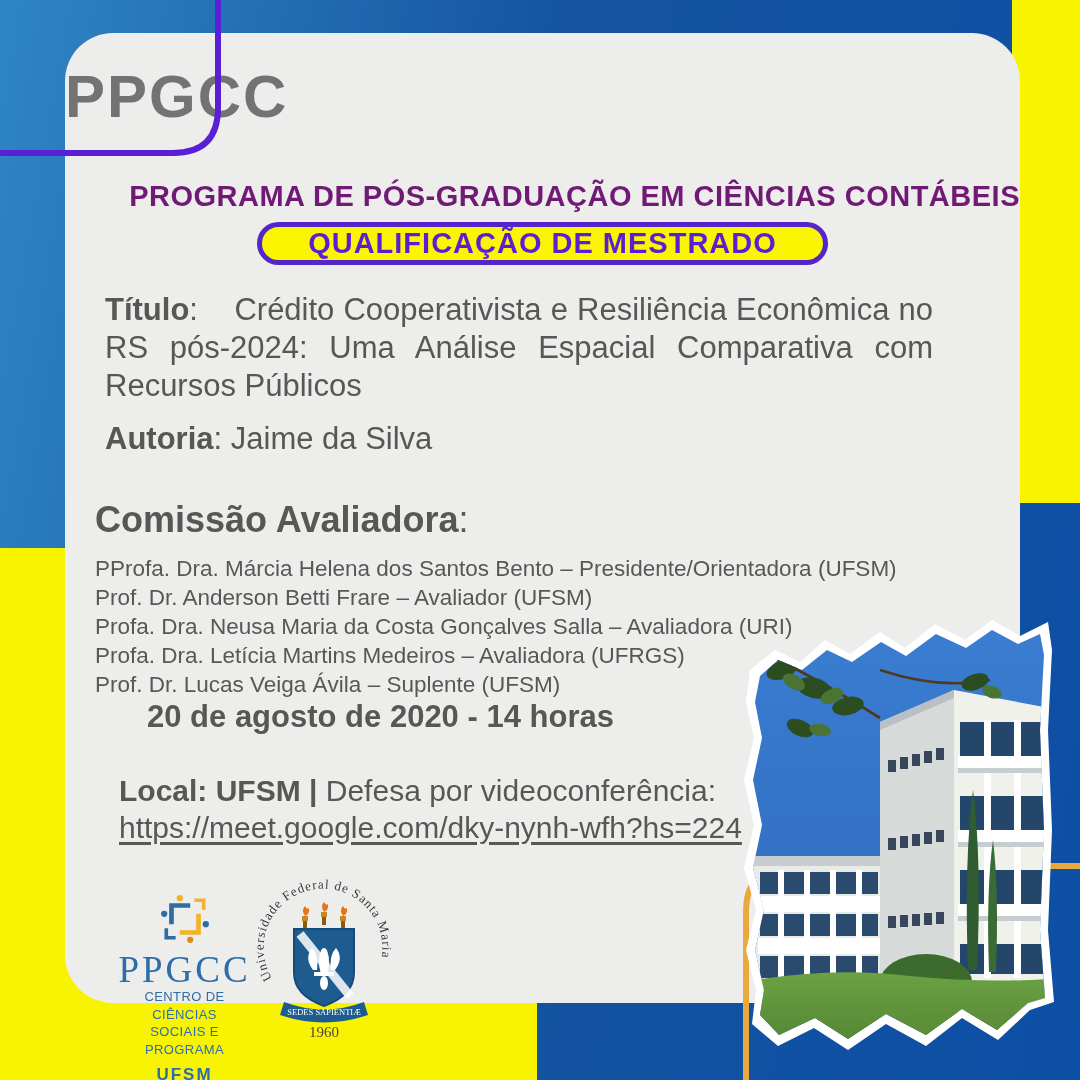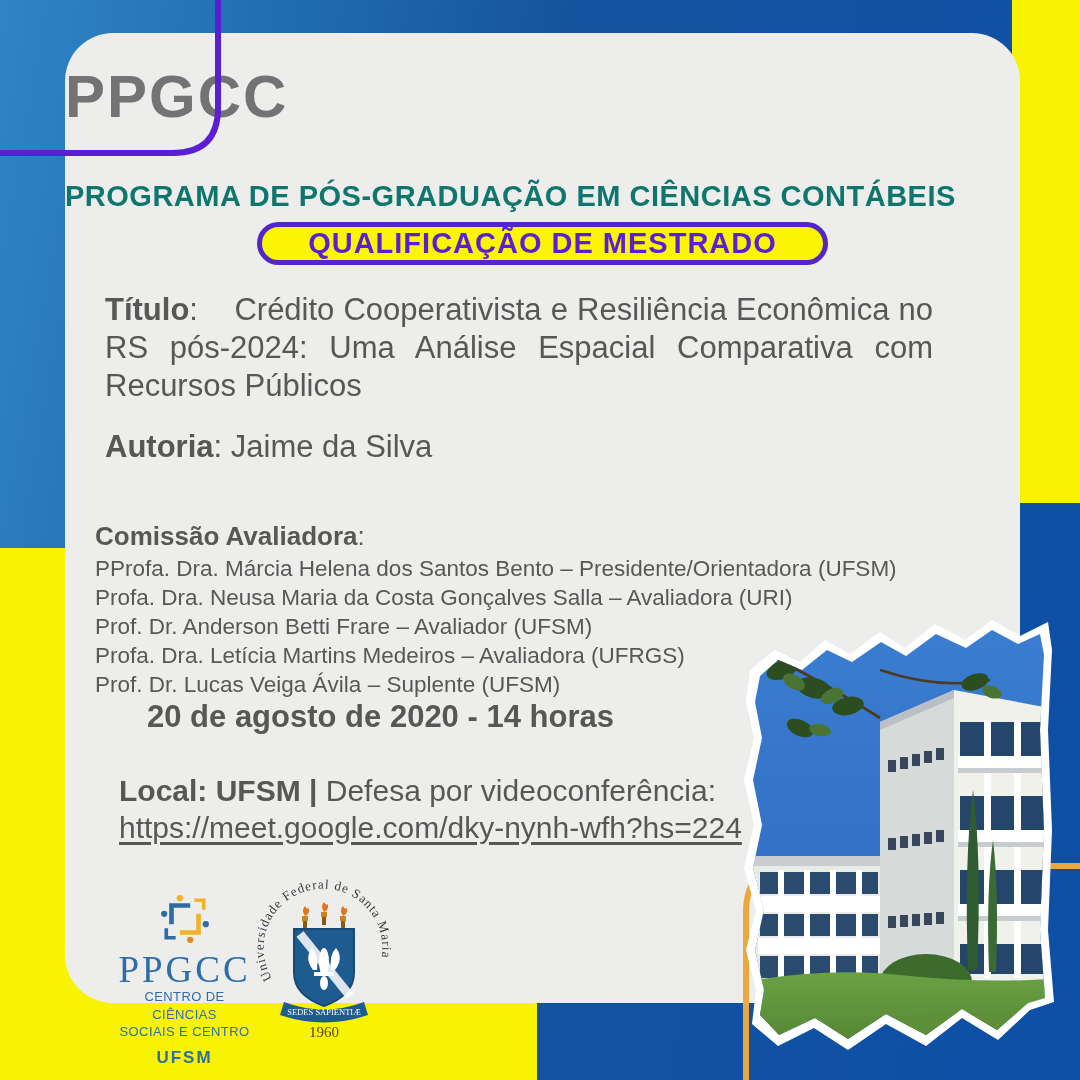--- a/index.html
+++ b/index.html
@@ -16,35 +16,35 @@
     position:absolute;left:65px;top:33px;width:955px;height:970px;
     background:#ededec;border-radius:48px;z-index:1;
   }
   .deco{position:absolute;left:0;top:0;width:1080px;height:1080px;z-index:2;pointer-events:none;}
 
   .ppgcc{
     position:absolute;top:34px;left:0;right:0;text-align:left;
     font-size:60px;font-weight:bold;letter-spacing:2px;color:#737373;line-height:1;
   }
   .program-name{
-    position:absolute;top:147px;left:0;right:0;text-align:left;
-    font-size:29px;font-weight:bold;color:#0f766e;letter-spacing:.5px;
+    position:absolute;top:147px;left:0;right:0;text-align:right;
+    font-size:29px;font-weight:bold;color:#701a75;letter-spacing:.5px;
   }
   .badge-wrap{position:absolute;top:189px;left:0;right:0;text-align:center;}
   .badge{
     display:inline-block;background:#fbf501;border:5px solid #5326cb;border-radius:40px;
     padding:0 46px;font-size:29px;font-weight:bold;color:#5a1fd2;letter-spacing:1px;
   }
   .title-block{
     position:absolute;top:258px;left:40px;width:828px;
     font-size:31px;color:#575756;text-align:justify;line-height:1.23;
   }
   .title-block b, .author-line b, .committee-title, .location b{color:#575756;}
-  .author-line{position:absolute;top:396px;left:40px;font-size:31px;color:#575756;}
-  .committee-title{position:absolute;top:488px;left:30px;font-size:26px;font-weight:bold;color:#575756;}
+  .author-line{position:absolute;top:388px;left:40px;font-size:31px;color:#575756;}
+  .committee-title{position:absolute;top:466px;left:30px;font-size:36px;font-weight:bold;color:#575756;}
   .committee-list{position:absolute;top:521px;left:30px;font-size:22.5px;color:#575756;line-height:29px;white-space:nowrap;}
   .datetime{position:absolute;top:666px;left:82px;font-size:31px;font-weight:bold;color:#575756;}
   .location{position:absolute;top:740px;left:30px;font-size:30px;color:#575756;line-height:1.22;margin-left:24px;}
   .location .pipe{font-weight:bold;}
   .meet-link{color:#575756;text-decoration:underline;text-underline-offset:4px;}
 
   .logos{position:absolute;z-index:2;}
   .ccsh{left:112px;top:893px;width:145px;text-align:center;color:#2e6da8;}
   .ccsh .acronym{font-family:"Liberation Serif",serif;font-size:37px;letter-spacing:3px;line-height:1;margin-top:2px;}
   .ccsh .sub{font-size:13px;letter-spacing:.4px;line-height:1.35;}
@@ -70,22 +70,22 @@
     </div>
 
     <div class="title-block"><b>Título</b><span>:</span>&nbsp;&nbsp;&nbsp;&nbsp;<span>Crédito Cooperativista e Resiliência Econômica no RS pós-2024: Uma Análise Espacial Comparativa com Recursos Públicos</span></div>
 
     <div class="author-line"><b>Autoria</b><span>:</span>&nbsp;<span>Jaime da Silva</span></div>
 
     <div class="committee-title"><span>Comissão Avaliadora</span><span style="font-weight:normal;">:</span></div>
 
     <div class="committee-list">
       <div>PProfa. Dra. Márcia Helena dos Santos Bento – Presidente/Orientadora (UFSM)</div>
+      <div>Prof. Dr. Anderson Betti Frare – Avaliador (UFSM)</div>
       <div>Profa. Dra. Neusa Maria da Costa Gonçalves Salla – Avaliadora (URI)</div>
-      <div>Prof. Dr. Anderson Betti Frare – Avaliador (UFSM)</div>
       <div>Profa. Dra. Letícia Martins Medeiros – Avaliadora (UFRGS)</div>
       <div>Prof. Dr. Lucas Veiga Ávila – Suplente (UFSM)</div>
     </div>
 
     <div class="datetime">20 de agosto de 2020 - 14 horas</div>
 
     <div class="location">
       <div><b>Local: UFSM</b>&nbsp;<span class="pipe">|</span>&nbsp;<span>Defesa por videoconferência:</span></div>
       <a class="meet-link" href="#">https://meet.google.com/dky-nynh-wfh?hs=224</a>
     </div>
@@ -102,21 +102,21 @@
       <path d="M 20 38 L 38 38 L 38 20" fill="none" stroke="#f0b429" stroke-width="4.5"></path>
       <path d="M 34 7 L 43 7 L 43 16" fill="none" stroke="#f0b429" stroke-width="3.5"></path>
       <path d="M 7 34 L 7 43 L 16 43" fill="none" stroke="#2d6ca5" stroke-width="3.5"></path>
       <circle cx="20" cy="5" r="3" fill="#f0b429"></circle>
       <circle cx="45" cy="30" r="3" fill="#2d6ca5"></circle>
       <circle cx="30" cy="45" r="3" fill="#e08a1e"></circle>
       <circle cx="5" cy="20" r="3" fill="#2d6ca5"></circle>
     </svg>
     <div class="acronym">PPGCC</div>
     <div class="sub">CENTRO DE CIÊNCIAS</div>
-    <div class="sub">SOCIAIS E CENTRO</div>
+    <div class="sub">SOCIAIS E PROGRAMA</div>
     <div class="org">UFSM</div>
   </div>
 
   <svg class="logos seal" viewBox="0 0 152 164">
     <defs>
       <path id="sealCircle" d="M 27 107 A 59.4 59.4 0 1 1 123 107" fill="none"></path>
     </defs>
     <text font-family="Liberation Serif, serif" font-size="13" fill="#3a3a3a" letter-spacing="1">
       <textPath href="#sealCircle" startOffset="2%">Universidade Federal de Santa Maria</textPath>
     </text>

